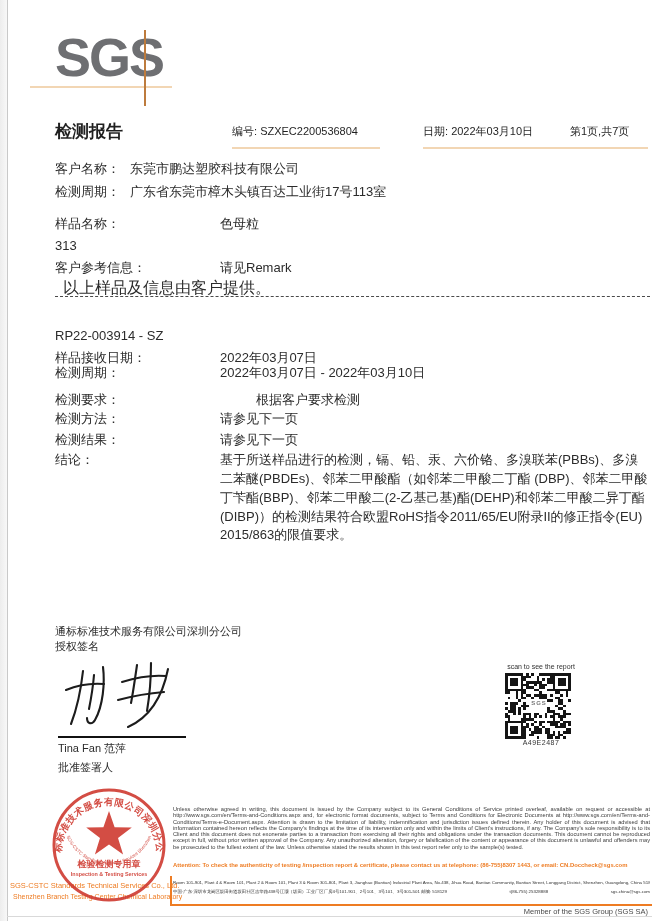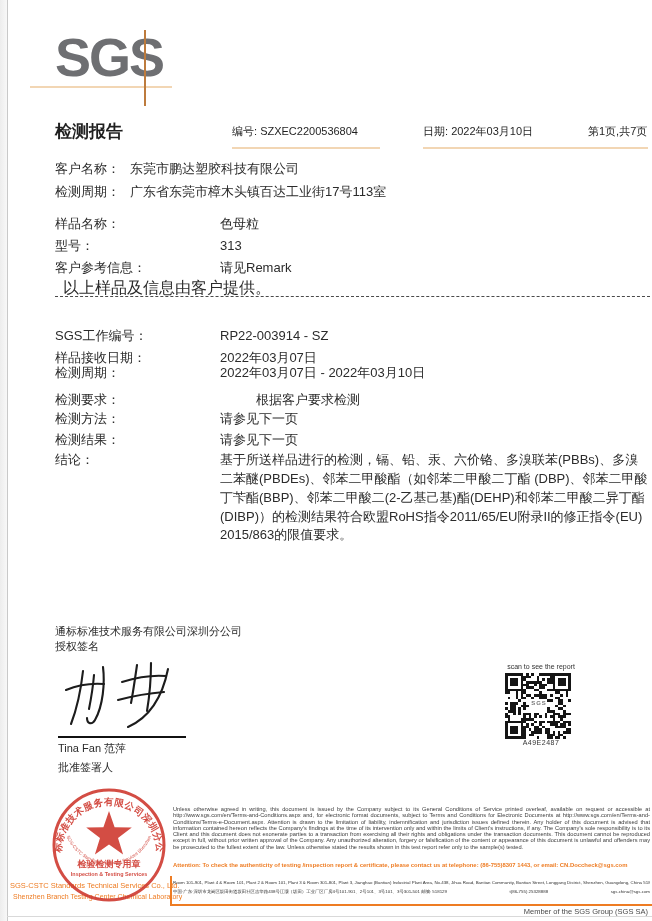--- a/index.html
+++ b/index.html
@@ -16,21 +16,21 @@
   
   .logo-text{left:55px;top:30px;font-size:54px;font-weight:bold;color:#6e6f72;letter-spacing:-2px;line-height:1;}
   .logo-hline{left:30px;top:86px;width:142px;height:2px;background:#f2d6b4;}
   .logo-vline{left:144px;top:30px;width:2px;height:76px;background:#bd7b3d;}
 
   
   .title{left:55px;top:120px;font-size:17px;font-weight:bold;color:#1f1f1f;}
   .hdr{top:124px;font-size:11px;color:#1f1f1f;}
   .hdr-no{left:232px;}
   .hdr-date{left:423px;}
-  .hdr-page{left:588px;}
+  .hdr-page{left:570px;}
   .hdr-uline1{left:232px;top:147px;width:148px;height:2px;background:#f2d6b4;}
   .hdr-uline2{left:423px;top:147px;width:225px;height:2px;background:#f2d6b4;}
 
   
   .row{left:55px;display:flex;font-size:13px;line-height:1.35;}
   .row .lab{flex:0 0 auto;}
   .row.client .lab{width:75px;}
   .row.wide .lab{width:165px;}
   .row .val{flex:1 1 auto;}
   .note{left:63px;font-size:16px;text-align:center;}
@@ -99,33 +99,31 @@
 <div class="abs row client" style="top:183px;">
   <span class="lab">检测周期：</span>
   <span class="val">广东省东莞市樟木头镇百达工业街17号113室</span>
 </div>
 
 <div class="abs row wide" style="top:215px;">
   <span class="lab">样品名称：</span>
   <span class="val">色母粒</span>
 </div>
 <div class="abs row wide" style="top:237px;">
-  <span class="lab">型号：</span>
   <span class="val">313</span>
 </div>
 <div class="abs row wide" style="top:259px;">
   <span class="lab">客户参考信息：</span>
   <span class="val">请见Remark</span>
 </div>
 <div class="abs note" style="top:278px;">以上样品及信息由客户提供。</div>
 
 <div class="abs dashline"></div>
 
 <div class="abs row wide" style="top:327px;">
-  <span class="lab">SGS工作编号：</span>
   <span class="val">RP22-003914 - SZ</span>
 </div>
 <div class="abs row wide" style="top:349px;">
   <span class="lab">样品接收日期：</span>
   <span class="val">2022年03月07日</span>
 </div>
 <div class="abs row wide" style="top:364px;">
   <span class="lab">检测周期：</span>
   <span class="val">2022年03月07日 - 2022年03月10日</span>
 </div>

